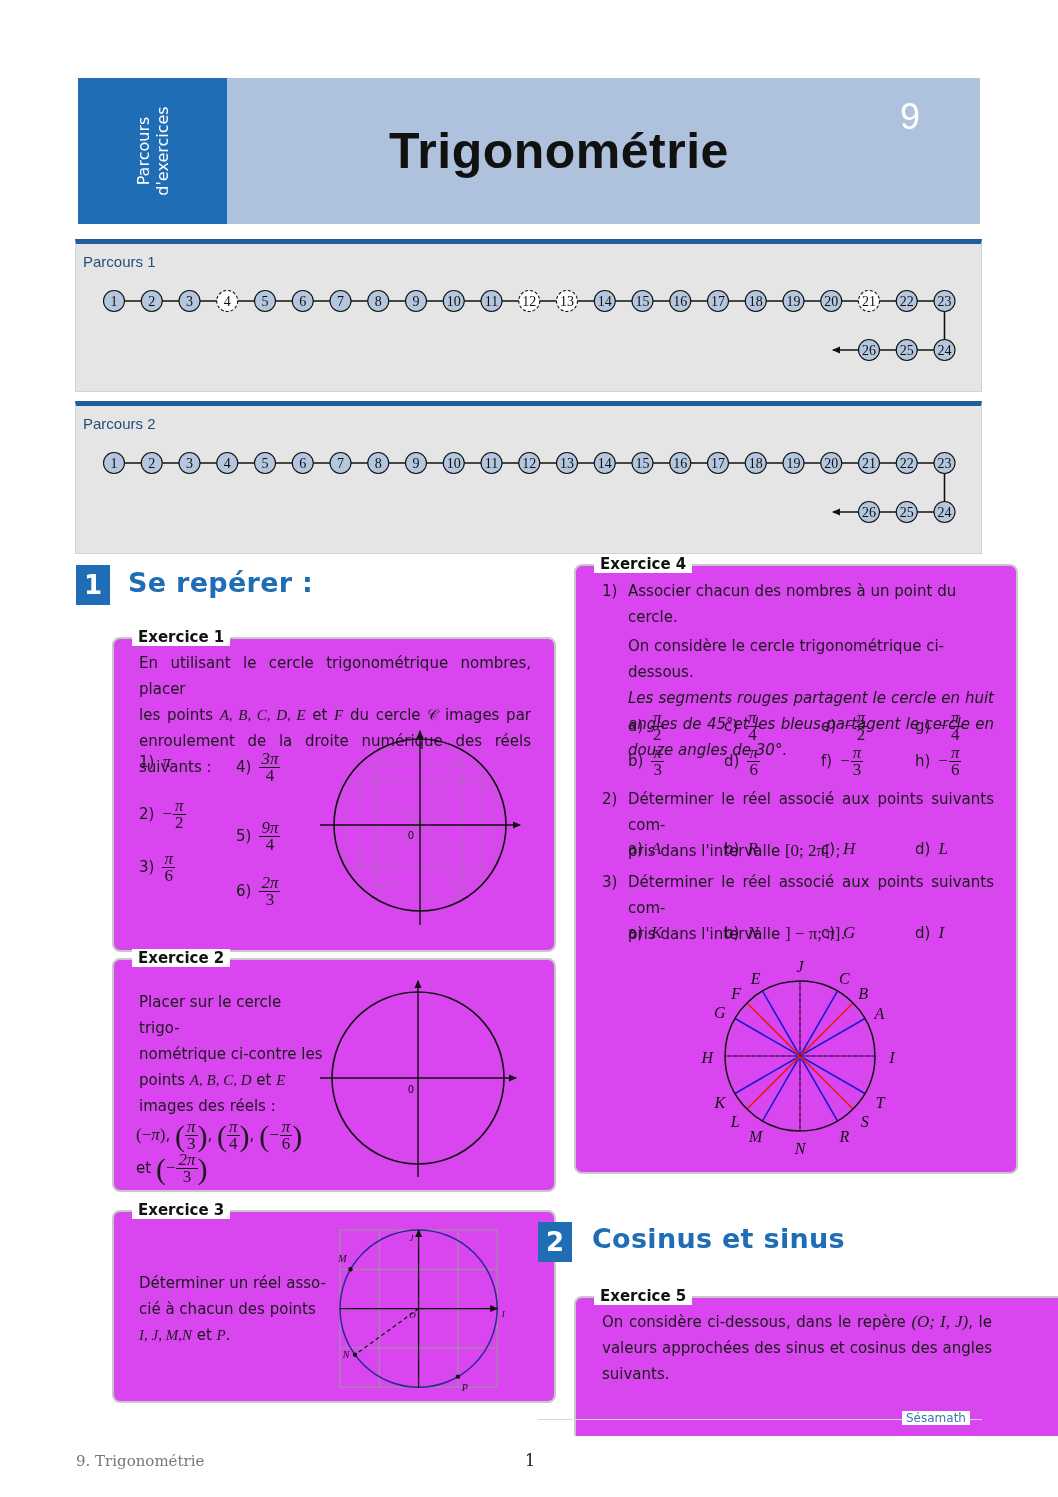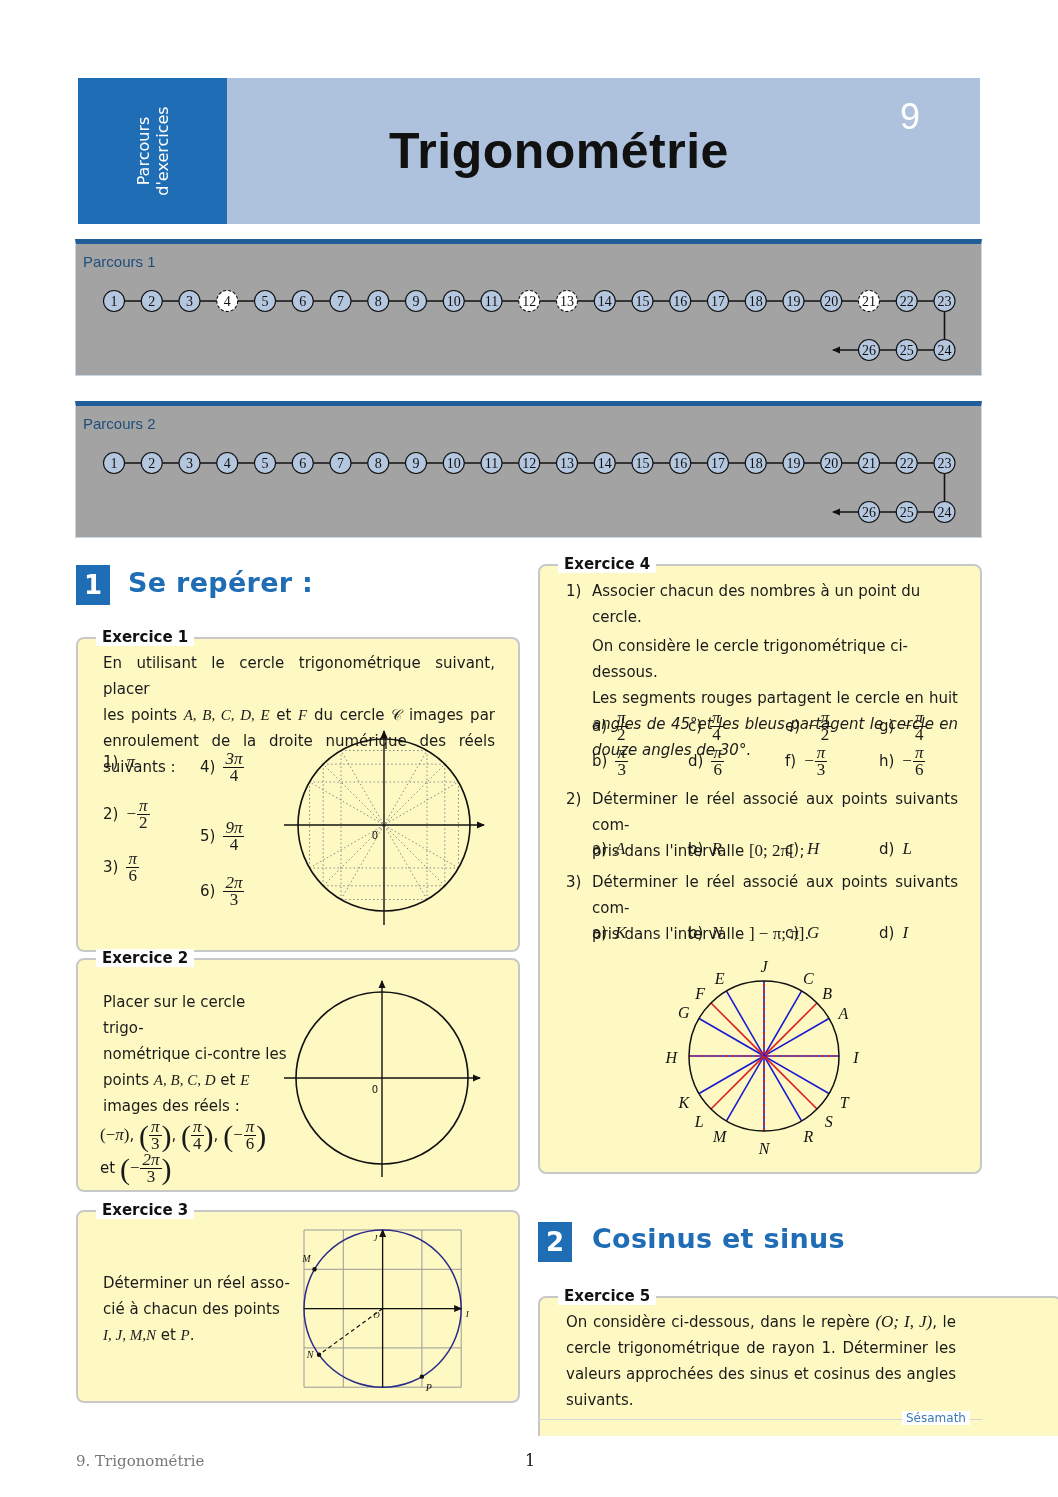--- a/index.html
+++ b/index.html
@@ -10,30 +10,30 @@
 
   
   #hdr-left { left: 78px; top: 78px; width: 149px; height: 146px; background: #1f6db5; }
   #hdr-left-text { position: absolute; left: 50%; top: 50%; transform: translate(-50%,-50%) rotate(-90deg); color: #ffffff; font-size: 16px; line-height: 19px; text-align: center; white-space: nowrap; font-family: "DejaVu Sans", sans-serif; }
   #hdr-main { left: 227px; top: 78px; width: 753px; height: 146px; background: #aec2dd; }
   #hdr-title { position: absolute; left: 162px; top: 44px; font-size: 50px; font-weight: bold; color: #111; font-family: "Liberation Sans", sans-serif; letter-spacing: 0.5px; }
   #hdr-num { position: absolute; right: 60px; top: 18px; font-size: 36px; color: #ffffff; font-family: "Liberation Sans", sans-serif; }
   #hdr-cat { position: absolute; right: 38px; top: 156px; font-size: 15px; color: #ffffff; font-family: "Liberation Sans", sans-serif; }
 
   
-  .parcours { position: absolute; left: 75px; width: 907px; height: 137px; background: #a3a3a3; border: 1px solid #c9d6e3; border-top: 5px solid #1f5e99; box-sizing: border-box; }
+  .parcours { position: absolute; left: 75px; width: 907px; height: 153px; background: #e5e5e5; border: 1px solid #c9d6e3; border-top: 5px solid #1f5e99; box-sizing: border-box; }
   .parcours-title { position: absolute; left: 7px; top: 9px; font-size: 15px; color: #1f4e7a; font-family: "Liberation Sans", sans-serif; }
   .parcours svg { position: absolute; left: 0; top: 0; }
 
   
   .sec-num { position: absolute; width: 34px; height: 40px; background: #1f6db5; color: #fff; font-size: 26px; font-weight: bold; text-align: center; line-height: 40px; font-family: "DejaVu Sans", sans-serif; }
   .sec-title { position: absolute; color: #1f6db5; font-size: 27px; font-weight: bold; font-family: "DejaVu Sans", sans-serif; letter-spacing: 0.3px; }
 
   
-  .ex { position: absolute; border: 2px solid #c8c8c8; border-radius: 8px; box-sizing: border-box; background: #fef9c3; }
+  .ex { position: absolute; border: 2px solid #c8c8c8; border-radius: 8px; box-sizing: border-box; background: #d946ef; margin-left: 36px; }
   .ex-title { position: absolute; top: -11px; left: 18px; background: #fff; padding: 0 6px; font-size: 15px; font-weight: bold; color: #111; font-family: "DejaVu Sans", sans-serif; }
   .txt { font-size: 15px; line-height: 26px; color: #1a1a1a; font-family: "DejaVu Sans", sans-serif; }
   .just { text-align: justify; text-align-last: justify; }
   .frac { display: inline-flex; flex-direction: column; align-items: center; vertical-align: middle; font-family: "Liberation Serif", serif; font-size: 17px; line-height: 16px; }
   .frac .n { border-bottom: 1px solid #111; padding: 0 2px; }
   .frac .d { padding: 0 2px; }
   .lbl { font-family: "Liberation Serif", serif; font-size: 17px; }
   .paren { font-family: "Liberation Serif", serif; font-size: 30px; vertical-align: middle; line-height: 1; }
 
   #footer-left { left: 76px; top: 1452px; font-size: 15px; color: #777; font-family: "DejaVu Serif", serif; }
@@ -289,21 +289,21 @@
       </g>
     </svg>
 </div>
 
 <div class="sec-num" style="left:76px; top:565px;">1</div>
 <div class="sec-title" style="left:128px; top:567px;">Se repérer :</div>
 
 <div class="ex" style="left:76px; top:637px; width:444px; height:315px;">
   <div class="ex-title">Exercice 1</div>
   <div class="txt just" style="position:absolute; left:25px; top:11px; width:392px;">
-    <div>En utilisant le cercle trigonométrique suivant, placer</div>
+    <div>En utilisant le cercle trigonométrique nombres, placer</div>
     <div><span>les points </span><span class="math">A, B, C, D, E</span><span> et </span><span class="math">F</span><span> du cercle </span><span class="mathr">𝒞</span><span> images par</span></div>
     <div style="text-align-last:left;">enroulement de la droite numérique des réels suivants :</div>
   </div>
   <div id="ex1-items">
       <div style="position: absolute; left: 25px; top: 103px; display: flex; align-items: center; height: 40px;">
         <span class="txt" style="margin-right: 8px;">1)</span>
         <span><span class="lbl math">π</span></span>
       </div>
       <div style="position: absolute; left: 25px; top: 155px; display: flex; align-items: center; height: 40px;">
         <span class="txt" style="margin-right: 8px;">2)</span>
@@ -451,21 +451,21 @@
       <text x="140.9" y="170.66959673745686" font-family="&quot;Liberation Serif&quot;, serif" font-style="italic" font-size="10" fill="#111" text-anchor="middle">P</text>
     </svg>
 </div>
 
 <div class="ex" style="left:538px; top:564px; width:444px; height:610px;">
   <div class="ex-title">Exercice 4</div>
   <div class="txt" style="position:absolute; left:26px; top:12px;">1)</div>
   <div class="txt" style="position:absolute; left:52px; top:12px; width:366px;">
     <div style="margin-bottom:3px;">Associer chacun des nombres à un point du cercle.</div>
     <div>On considère le cercle trigonométrique ci-dessous.</div>
-    <div class="just" style="">Les segments rouges partagent le cercle en huit</div>
+    <div class="just" style="font-style:italic;">Les segments rouges partagent le cercle en huit</div>
     <div class="just" style="font-style:italic;">angles de 45°et les bleus partagent le cercle en</div>
     <div style="font-style:italic;">douze angles de 30°.</div>
   </div>
   <div id="ex4-q1-items">
       <div style="position: absolute; left: 52px; top: 140px; display: flex; align-items: center; height: 40px;">
         <span class="txt" style="margin-right: 8px;">a)</span>
         <span><span class="frac">
             <span class="n math">π</span>
             <span class="d">2</span>
           </span></span>
@@ -600,21 +600,20 @@
     </svg>
 </div>
 
 <div class="sec-num" style="left:538px; top:1222px;">2</div>
 <div class="sec-title" style="left:592px; top:1223px;">Cosinus et sinus</div>
 
 <div class="ex" style="left:538px; top:1296px; width:524px; height:140px; border-bottom:none; border-bottom-left-radius:0; border-bottom-right-radius:0;">
   <div class="ex-title">Exercice 5</div>
   <div class="txt" style="position:absolute; left:26px; top:11px; width:390px;">
     <div class="just"><span>On considère ci-dessous, dans le repère </span><span class="math" style="font-size:17px;">(O; I, J)</span><span>, le</span></div>
-    <div class="just">cercle trigonométrique de rayon 1. Déterminer les</div>
     <div class="just">valeurs approchées des sinus et cosinus des angles</div>
     <div>suivants.</div>
   </div>
 </div>
 <div class="abs" style="left:538px; top:1419px; width:444px; height:1px; background:#d8d8d8;"></div>
 <div class="abs" id="sesamath">Sésamath</div>
 
 <div class="abs" id="footer-left">9. Trigonométrie</div>
 <div class="abs" id="footer-page">1</div>
 

